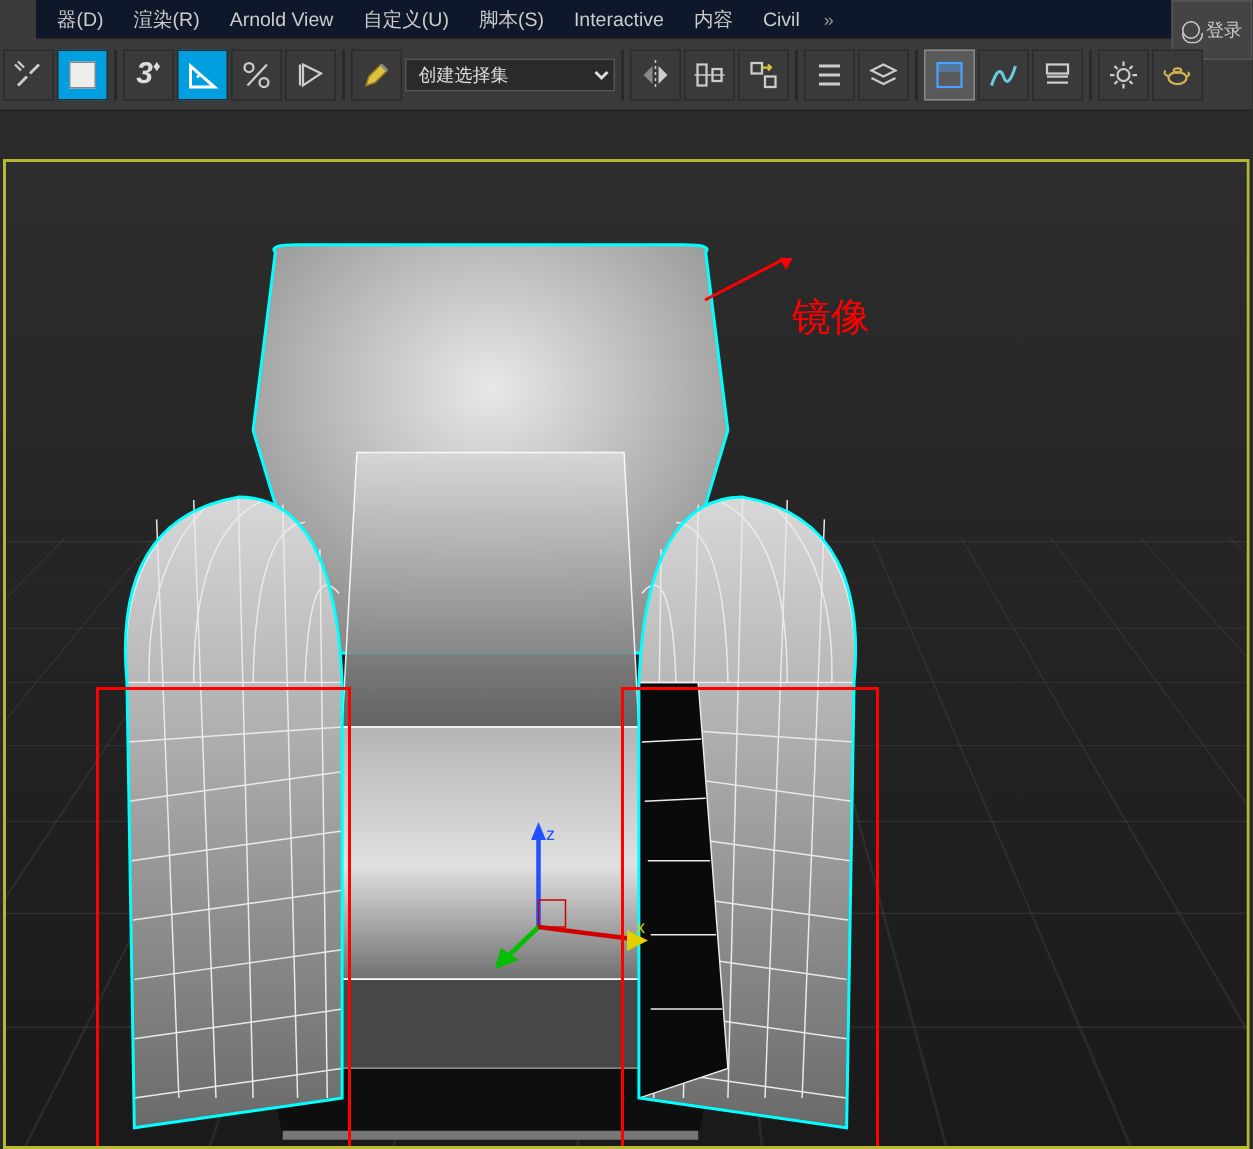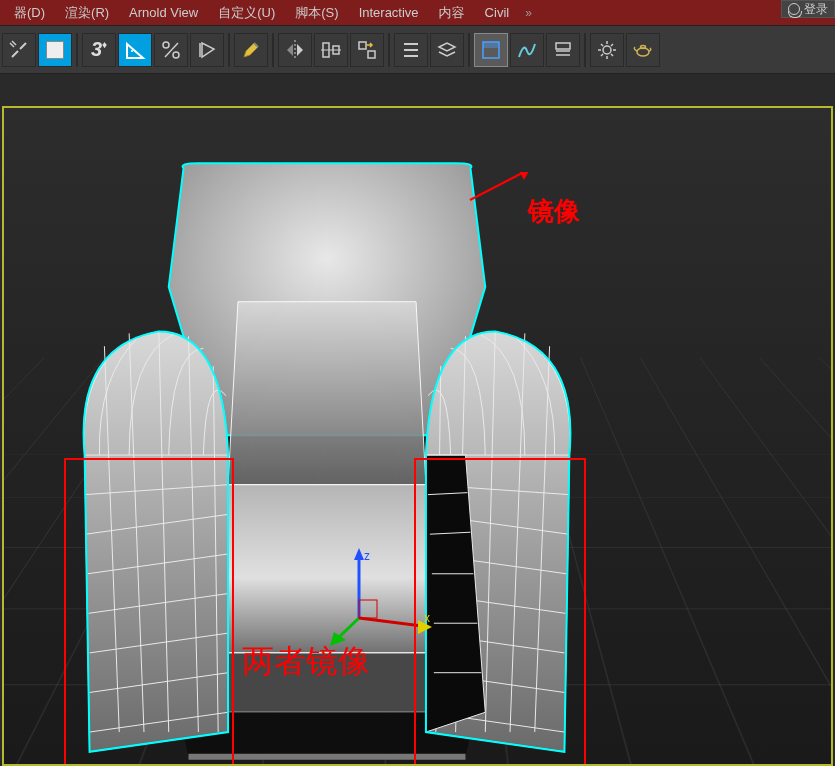--- a/index.html
+++ b/index.html
@@ -8,33 +8,34 @@
   height: 766px;
   background: #3a3a3a;
   font-family: "Microsoft YaHei", Arial, sans-serif;
   font-size: 12px;
   color: #cccccc;
   overflow: hidden;
   position: relative;
 }
 .menubar {
   height: 26px;
-  background: #7f1d1d;
+  background: #0f172a;
   display: flex;
   align-items: center;
   padding: 0 4px;
   border-bottom: 1px solid #222;
+  margin-left: 24px;
 }
 .menu-item {
   padding: 4px 10px;
   cursor: pointer;
   font-size: 13px;
 }
 .topright {
-  height: 18px;
+  height: 40px;
   background: #444;
   position: absolute;
   top: 0; right: 0;
   display: flex;
   align-items: center;
   padding: 0 6px;
   border: 1px solid #555;
 }
 .login-icon {
   display: inline-block;
@@ -129,21 +130,20 @@
   border: 2px solid #ff0000;
   pointer-events: none;
 }
 .anno1 { left: 60px; top: 350px; width: 170px; height: 384px; }
 .anno2 { left: 410px; top: 350px; width: 172px; height: 384px; }
 .anno-label1 {
   position: absolute;
   left: 524px; top: 86px;
   color: #ff0000;
   font-size: 26px;
-  font-weight: bold;
 }
 .anno-label2 {
   position: absolute;
   left: 238px; top: 532px;
   color: #ff0000;
   font-size: 32px;
 }
 .anno-arrow {
   position: absolute;
   left: 460px; top: 64px;
@@ -208,20 +208,23 @@
         <path d="M6 4 L6 18 L18 10 Z M4 4 L4 18" fill="none" stroke="#ccc" stroke-width="1.5"></path>
       </svg>
     </div>
   <div class="tsep"></div>
   <div class="tbtn">
       <svg width="22" height="22">
         <path d="M4 18 L6 12 L14 4 L18 8 L10 16 Z" fill="#e0c040" stroke="#a08020" stroke-width="1"></path>
         <path d="M14 4 L18 8" stroke="#888" stroke-width="2"></path>
       </svg>
     </div>
+  <select class="dropdown" title="创建选择集">
+    <option>创建选择集</option>
+  </select>
   <div class="tsep"></div>
   <div class="tbtn">
       <svg width="24" height="24">
         <line x1="12" y1="2" x2="12" y2="22" stroke="#ccc" stroke-width="1" stroke-dasharray="2 2"></line>
         <path d="M10 6 L4 12 L10 18 Z" fill="#888"></path>
         <path d="M14 6 L20 12 L14 18 Z" fill="#ccc"></path>
       </svg>
     </div>
   <div class="tbtn">
       <svg width="22" height="22">
@@ -353,15 +356,14 @@
     </svg>
 
     <svg class="anno-arrow">
       <line x1="60" y1="0" x2="6" y2="28" stroke="#ff0000" stroke-width="2"></line>
       <polygon points="66,-3 55,-1 60,8" fill="#ff0000"></polygon>
     </svg>
     <div class="anno-label1">镜像</div>
 
     <div class="annotation-box anno1"></div>
     <div class="annotation-box anno2"></div>
-    <div class="anno-label2">两者镜像</div>
   </div>
 </div>
 
 </body></html>

